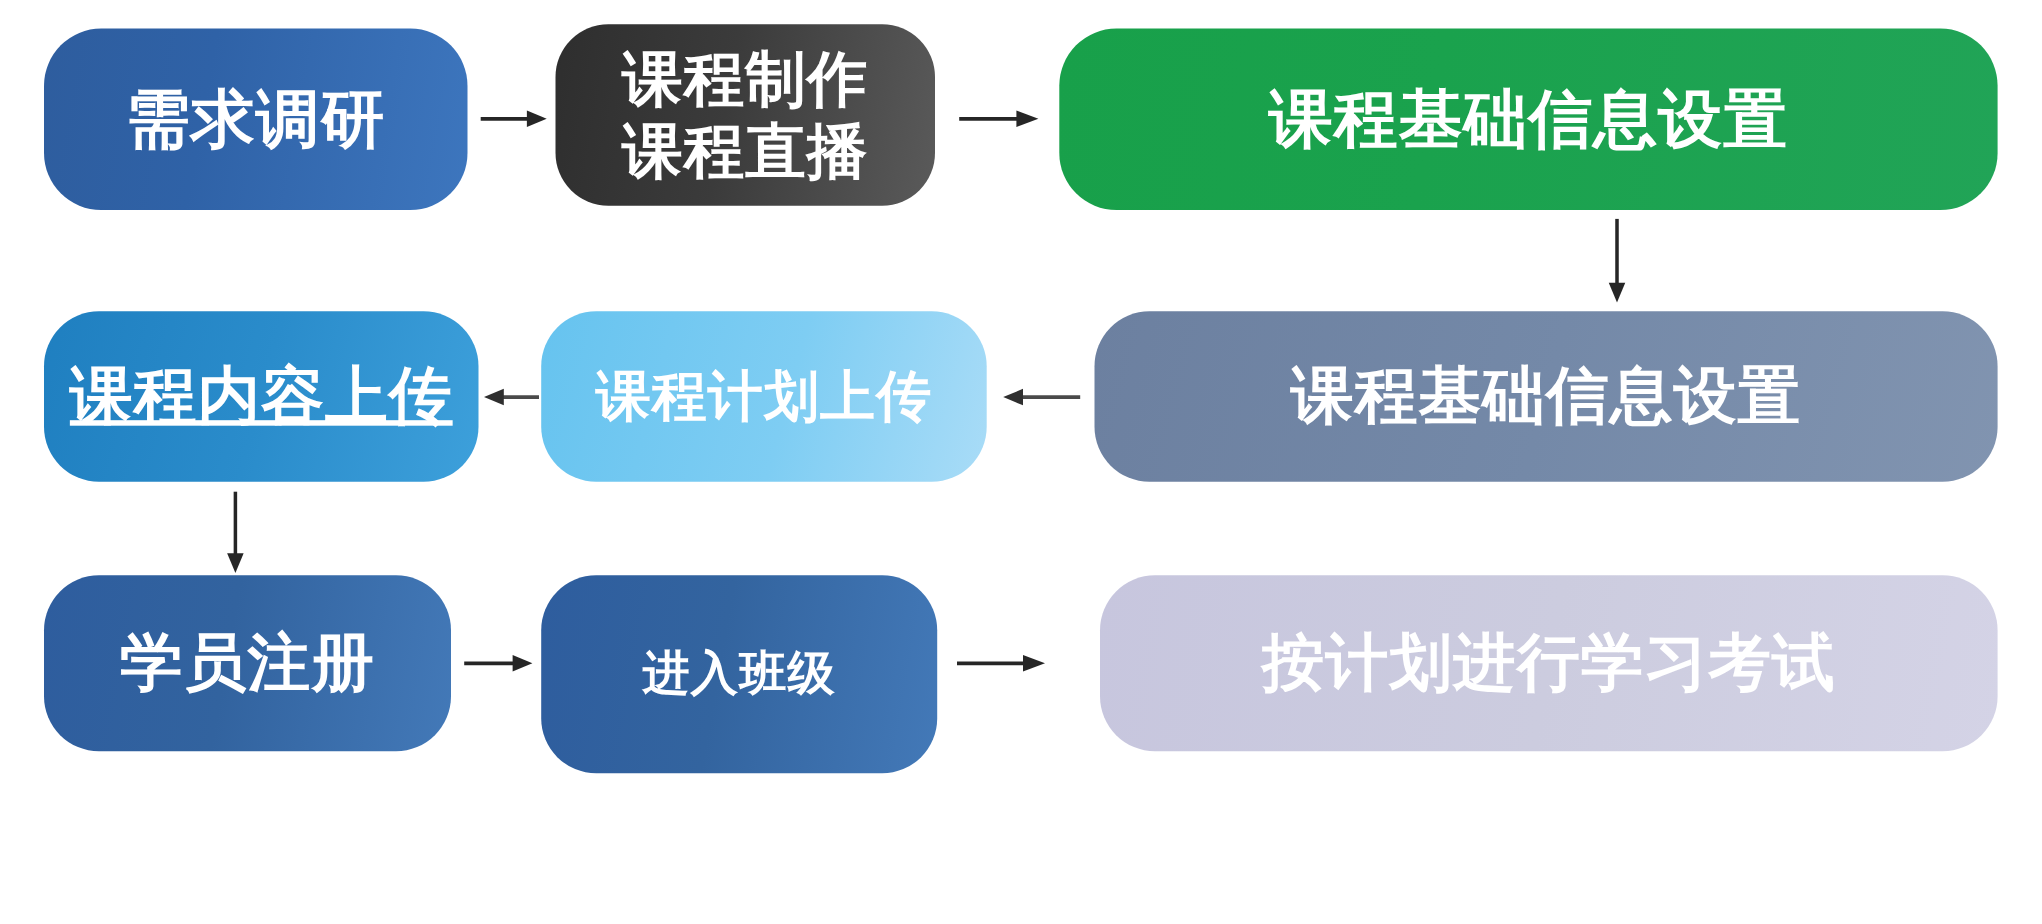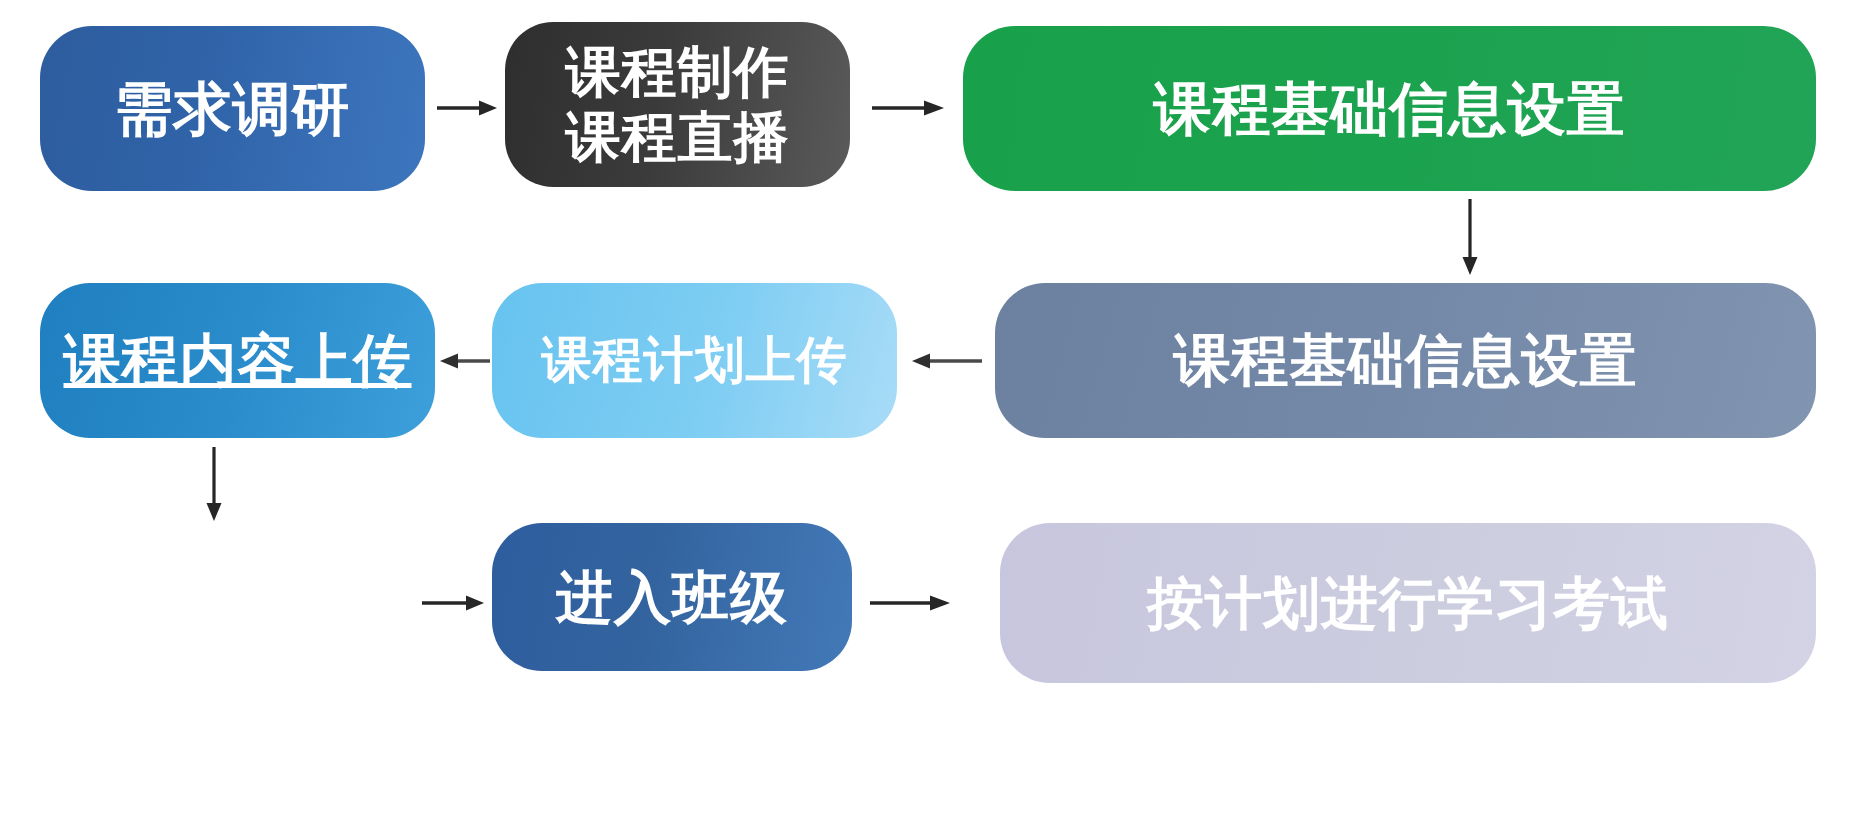--- a/index.html
+++ b/index.html
@@ -74,23 +74,23 @@
     font-size: 57px;
     border-radius: 50px;
   }
   .n-register {
     left: 40px; top: 523px; width: 370px; height: 160px;
     background: linear-gradient(100deg, #2e5d9e 0%, #32639f 45%, #4379b8 100%);
     font-size: 57px;
     border-radius: 50px;
   }
   .n-enterclass {
-    left: 492px; top: 523px; width: 360px; height: 148px;
+    left: 492px; top: 523px; width: 360px; height: 180px;
     background: linear-gradient(100deg, #2e5d9e 0%, #33649f 45%, #4379b8 100%);
-    font-size: 57px;
+    font-size: 43px;
     border-radius: 50px;
   }
   .n-study {
     left: 1000px; top: 523px; width: 816px; height: 160px;
     background: linear-gradient(100deg, #c7c6de 0%, #ccccdf 50%, #d4d3e6 100%);
     font-size: 57px;
     border-radius: 50px;
   }
 
   
@@ -167,20 +167,23 @@
     <span class="node-label">课程基础信息设置</span>
   </div>
 
   <div class="conn" style="left:202px; top:447px;">
     <svg width="24" height="74" viewBox="0 0 24 74" aria-hidden="true">
       <line x1="12" y1="0" x2="12" y2="60" stroke="#262626" stroke-width="3.2"></line>
       <polygon points="4.5,56 12,74 19.5,56" fill="#262626"></polygon>
     </svg>
   </div>
 
+  <div class="node n-register">
+    <span class="node-label">学员注册</span>
+  </div>
 
   <div class="conn" style="left:422px; top:591px;">
     <svg width="62" height="24" viewBox="0 0 62 24" aria-hidden="true">
       <line x1="0" y1="12" x2="48" y2="12" stroke="#262626" stroke-width="3.4"></line>
       <polygon points="44,4.5 62,12 44,19.5" fill="#262626"></polygon>
     </svg>
   </div>
 
   <div class="node n-enterclass">
     <span class="node-label">进入班级</span>

